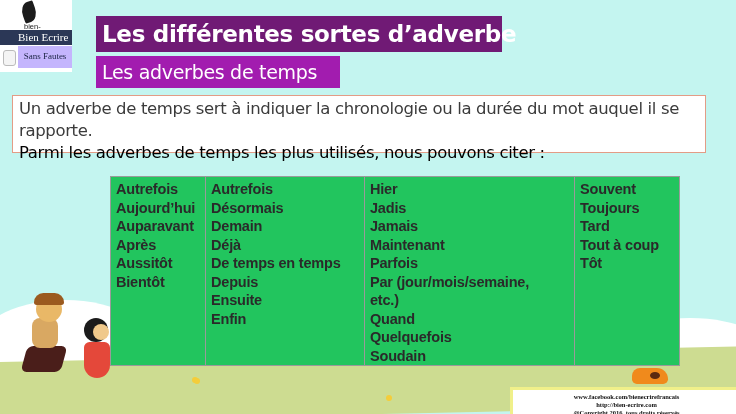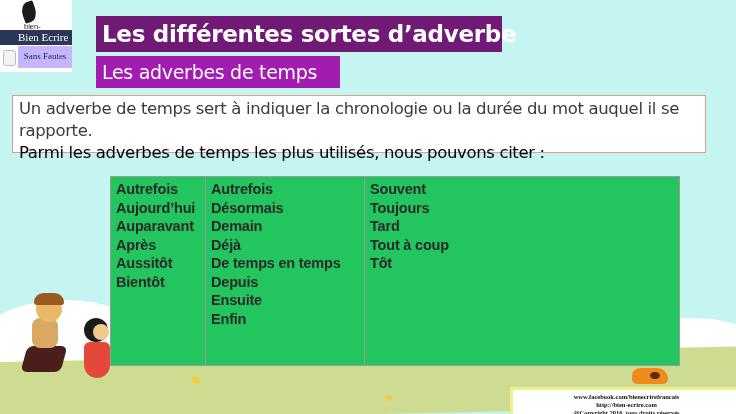--- a/index.html
+++ b/index.html
@@ -245,20 +245,32 @@
   <div class="col col-2">
     <span class="word">Autrefois</span>
     <span class="word">Désormais</span>
     <span class="word">Demain</span>
     <span class="word">Déjà</span>
     <span class="word">De temps en temps</span>
     <span class="word">Depuis</span>
     <span class="word">Ensuite</span>
     <span class="word">Enfin</span>
   </div>
+  <div class="col col-3">
+    <span class="word">Hier</span>
+    <span class="word">Jadis</span>
+    <span class="word">Jamais</span>
+    <span class="word">Maintenant</span>
+    <span class="word">Parfois</span>
+    <span class="word">Par (jour/mois/semaine,
+etc.)</span>
+    <span class="word">Quand</span>
+    <span class="word">Quelquefois</span>
+    <span class="word">Soudain</span>
+  </div>
   <div class="col col-4">
     <span class="word">Souvent</span>
     <span class="word">Toujours</span>
     <span class="word">Tard</span>
     <span class="word">Tout à coup</span>
     <span class="word">Tôt</span>
   </div>
 </div>
 
 <div class="boy-legs"></div>

